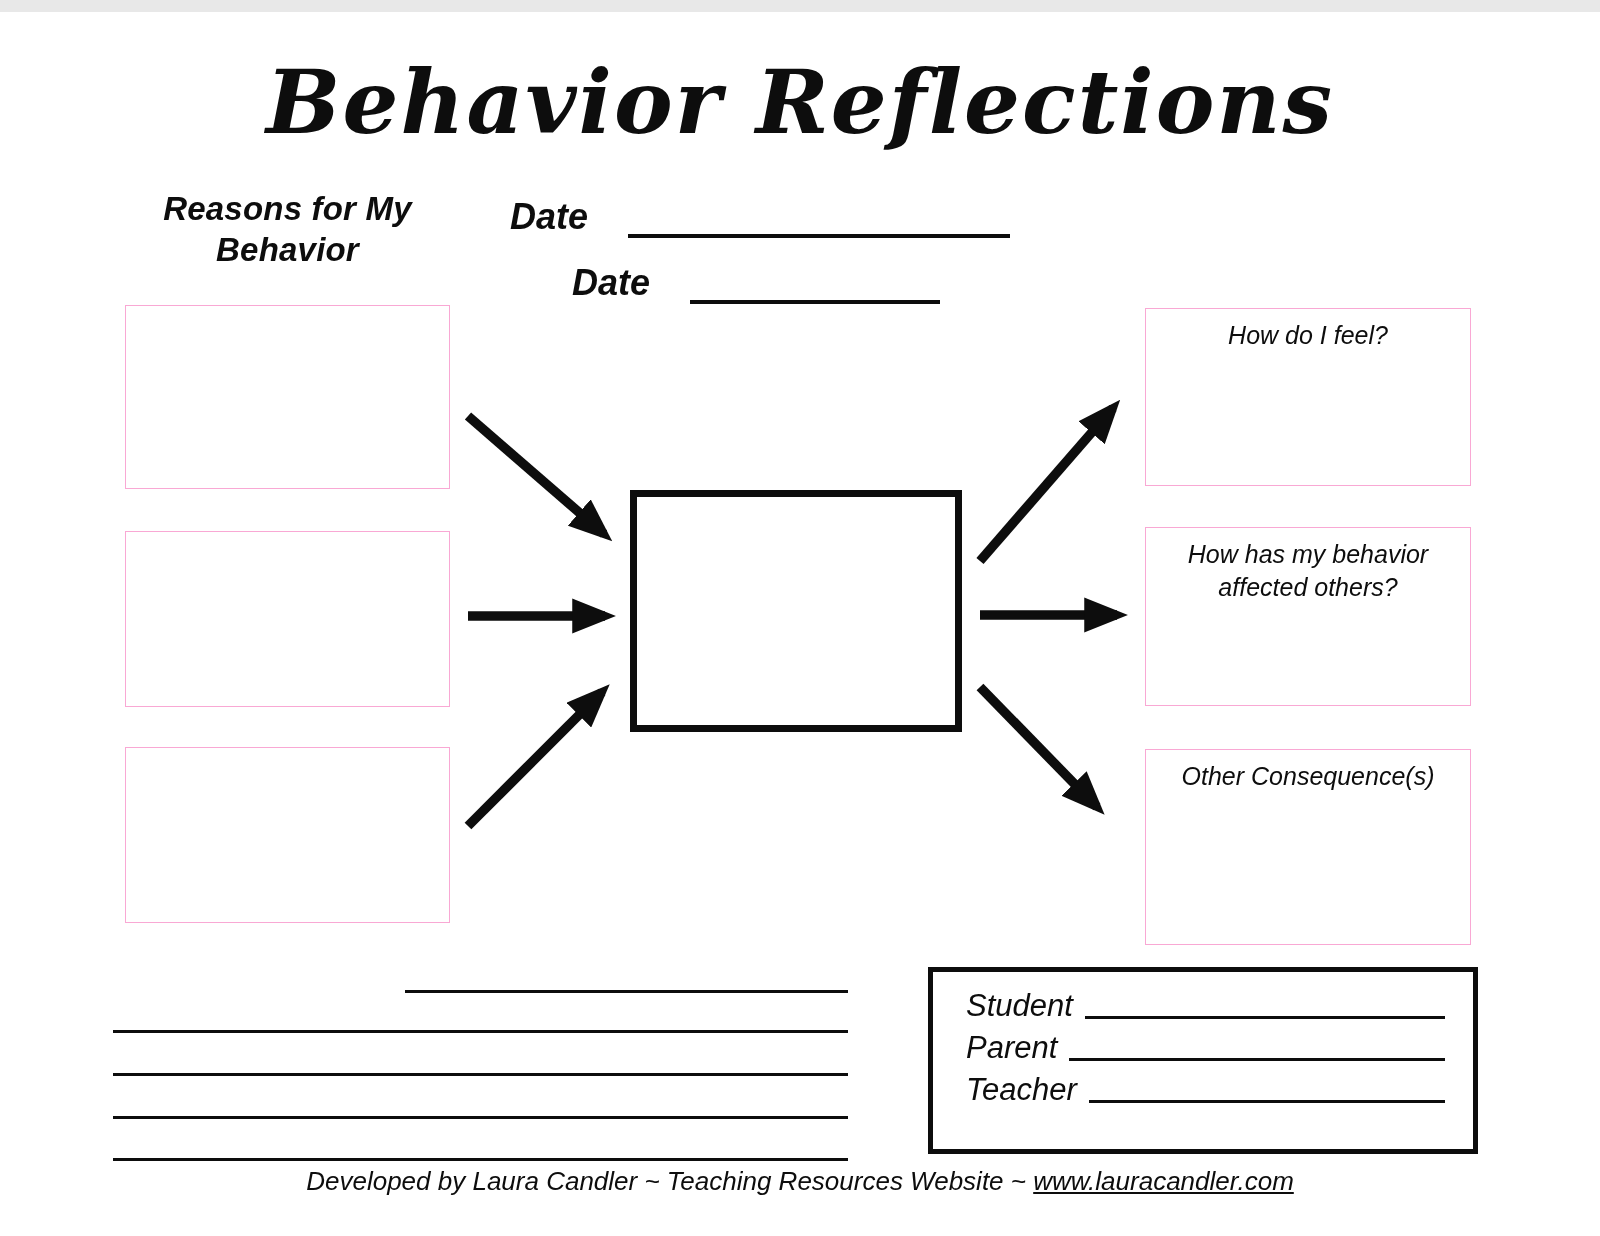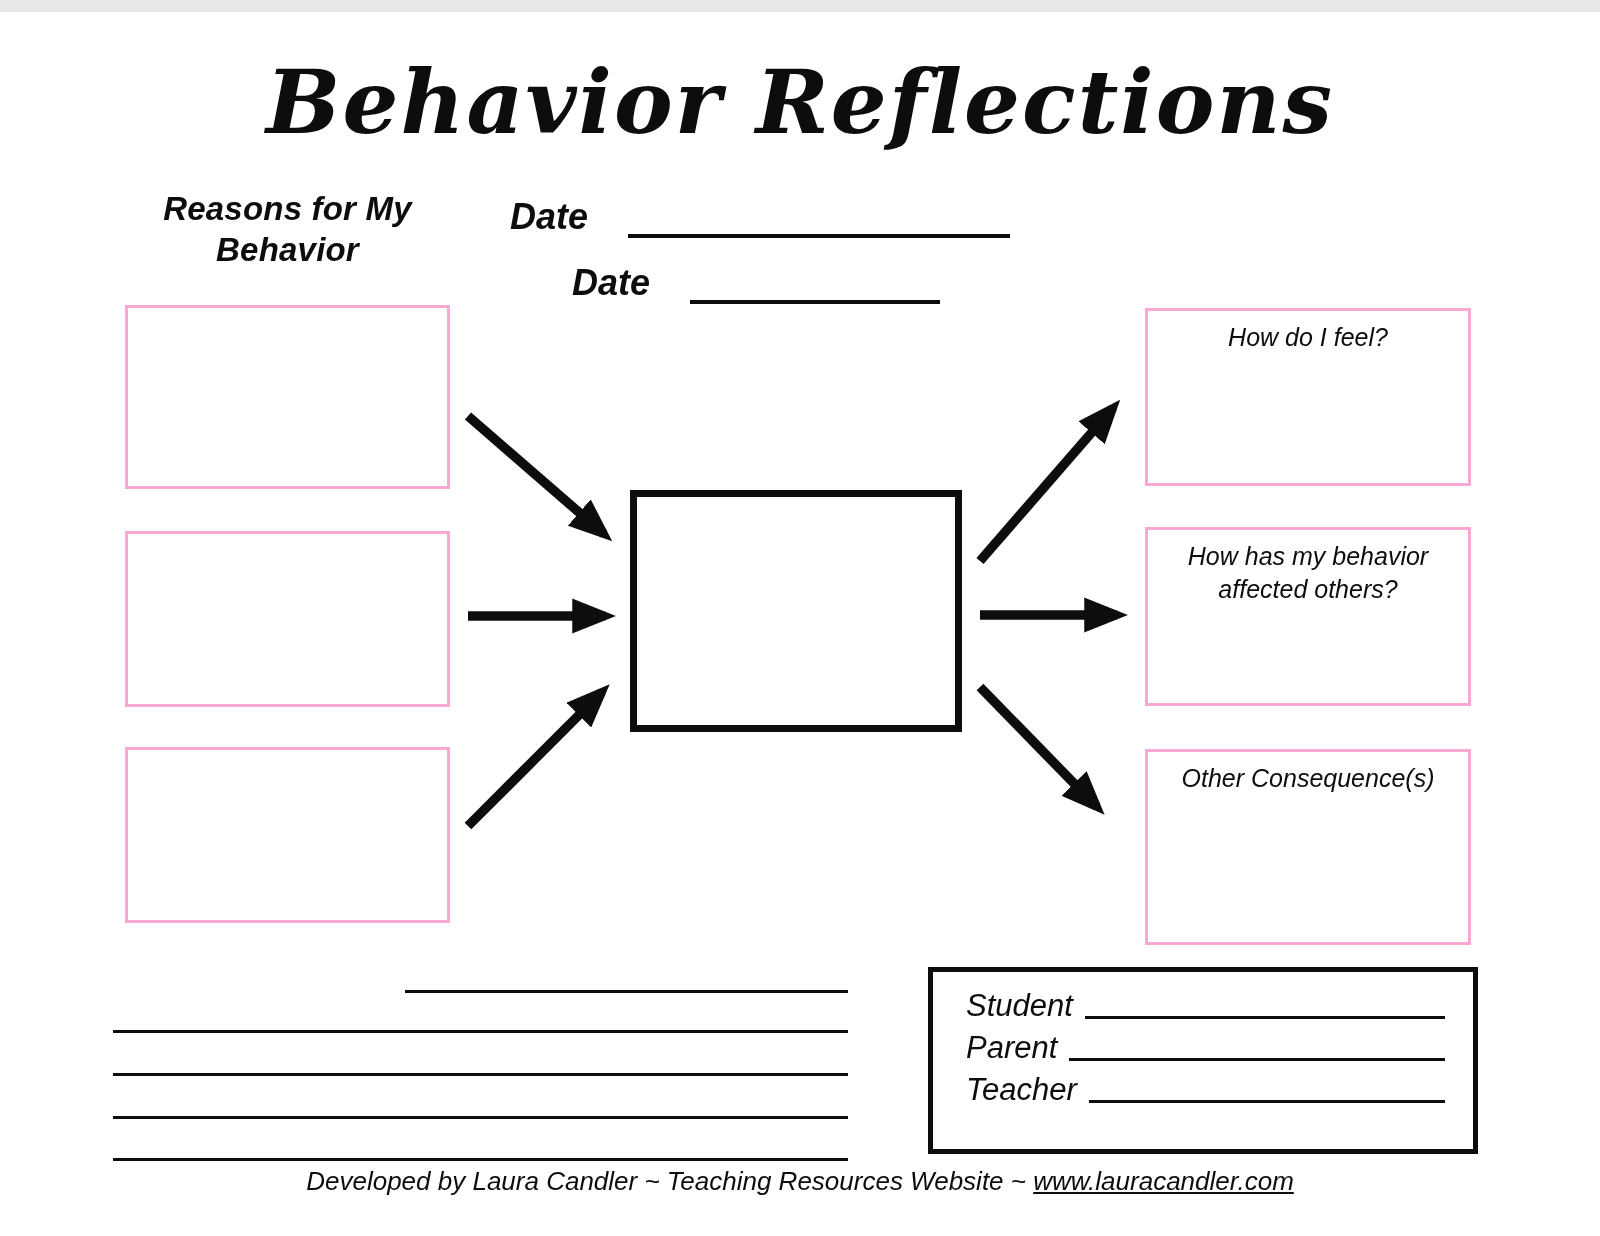--- a/index.html
+++ b/index.html
@@ -34,21 +34,21 @@
   .h-reasons{left:125px;top:176px;width:325px;}
   .h-consequences{left:1145px;top:192px;width:326px;}
   .h-description{left:656px;top:350px;width:280px;}
   .field-label{font-weight:bold;font-size:36px;line-height:1.05;}
   .name-label{left:510px;top:186px;}
   .date-label{left:572px;top:252px;}
   .blank-line{border-bottom:4px solid #0d0d0d;}
   .name-line{left:628px;top:186px;width:382px;height:36px;}
   .date-line{left:690px;top:252px;width:250px;height:36px;}
   .box{
-    border:3px solid #f9a8d4;
+    border:1px solid #f9a8d4;
     background:#ffffff;
     box-sizing:border-box;
   }
   .lbox{left:125px;width:325px;}
   .lbox1{top:293px;height:184px;}
   .lbox2{top:519px;height:176px;}
   .lbox3{top:735px;height:176px;}
   .rbox{left:1145px;width:326px;text-align:center;}
   .rbox1{top:296px;height:178px;}
   .rbox2{top:515px;height:179px;}

